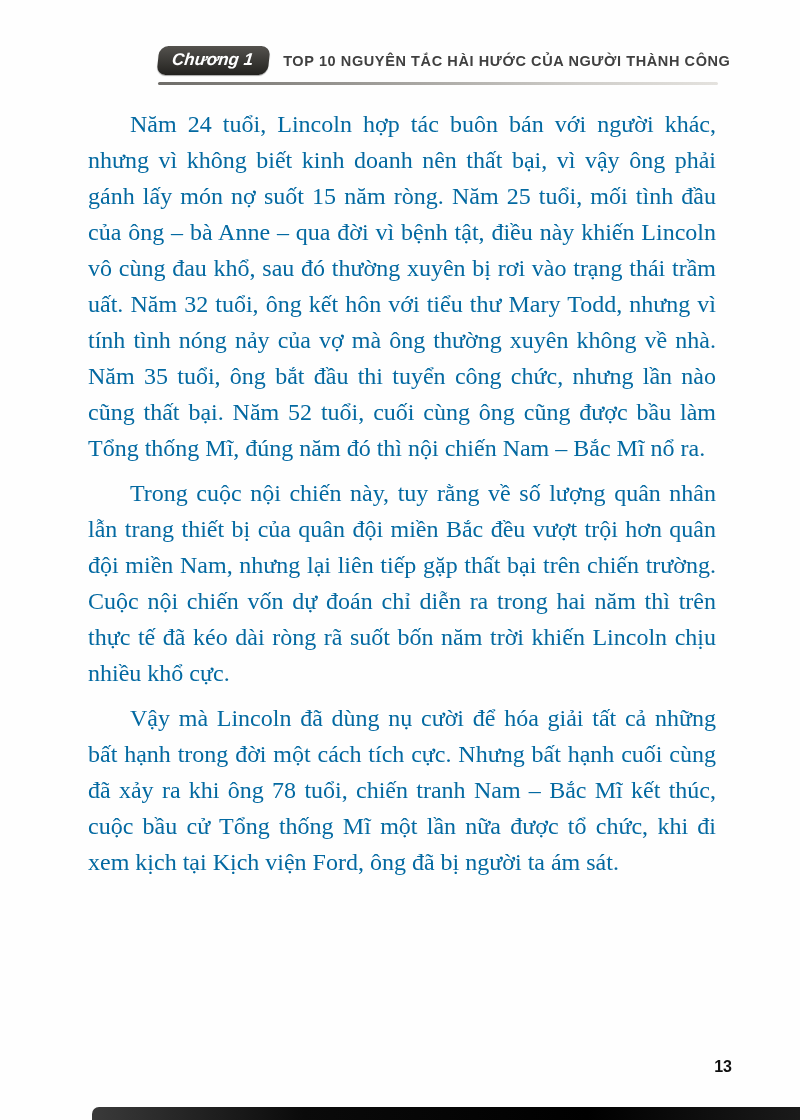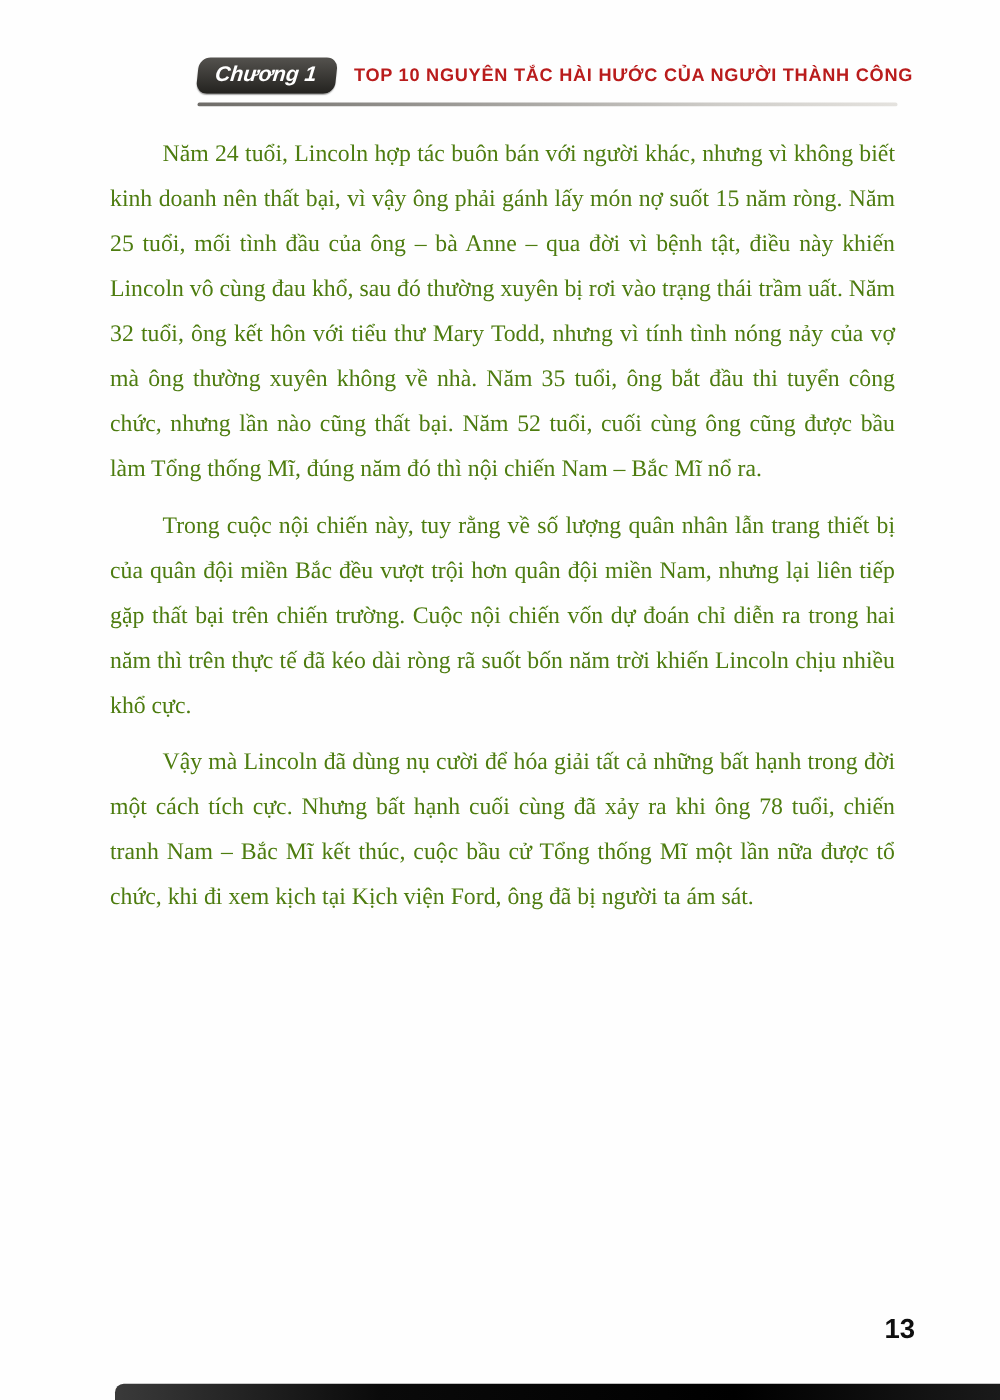--- a/index.html
+++ b/index.html
@@ -38,52 +38,52 @@
     padding: 5px 16px 7px 14px;
     border-radius: 9px;
     transform: skewX(-6deg);
     box-shadow: 0 1px 1px rgba(0,0,0,0.35);
     white-space: nowrap;
   }
   .chapter-title {
     font-family: "Liberation Sans", sans-serif;
     font-weight: bold;
     font-size: 14.5px;
-    color: #b91c1c;
+    color: #404040;
     letter-spacing: 0.6px;
     white-space: nowrap;
   }
   .header-rule {
     height: 3px;
     margin-top: 7px;
     border-radius: 2px;
     background: linear-gradient(to right, #6e6c68, #9a9894 35%, #cfcdc9 75%, #e4e2de);
   }
   .content {
     position: absolute;
     top: 106px;
     left: 88px;
     width: 628px;
-    color: #4d7c0f;
-    font-size: 19px;
+    color: #0369a1;
+    font-size: 24px;
     line-height: 36px;
     text-align: justify;
     text-justify: inter-word;
   }
   .content p {
     text-indent: 42px;
     margin-bottom: 9px;
   }
   .page-number {
     position: absolute;
     right: 68px;
     bottom: 44px;
     font-family: "Liberation Sans", sans-serif;
     font-weight: bold;
-    font-size: 22px;
+    font-size: 16px;
     color: #0f0f0f;
   }
   .scan-edge {
     position: absolute;
     left: 92px;
     right: 0;
     bottom: 0;
     height: 13px;
     background: linear-gradient(to right, #3a3a3a, #0a0a0a 30%, #000 70%, #1a1a1a);
     border-top-left-radius: 7px;

